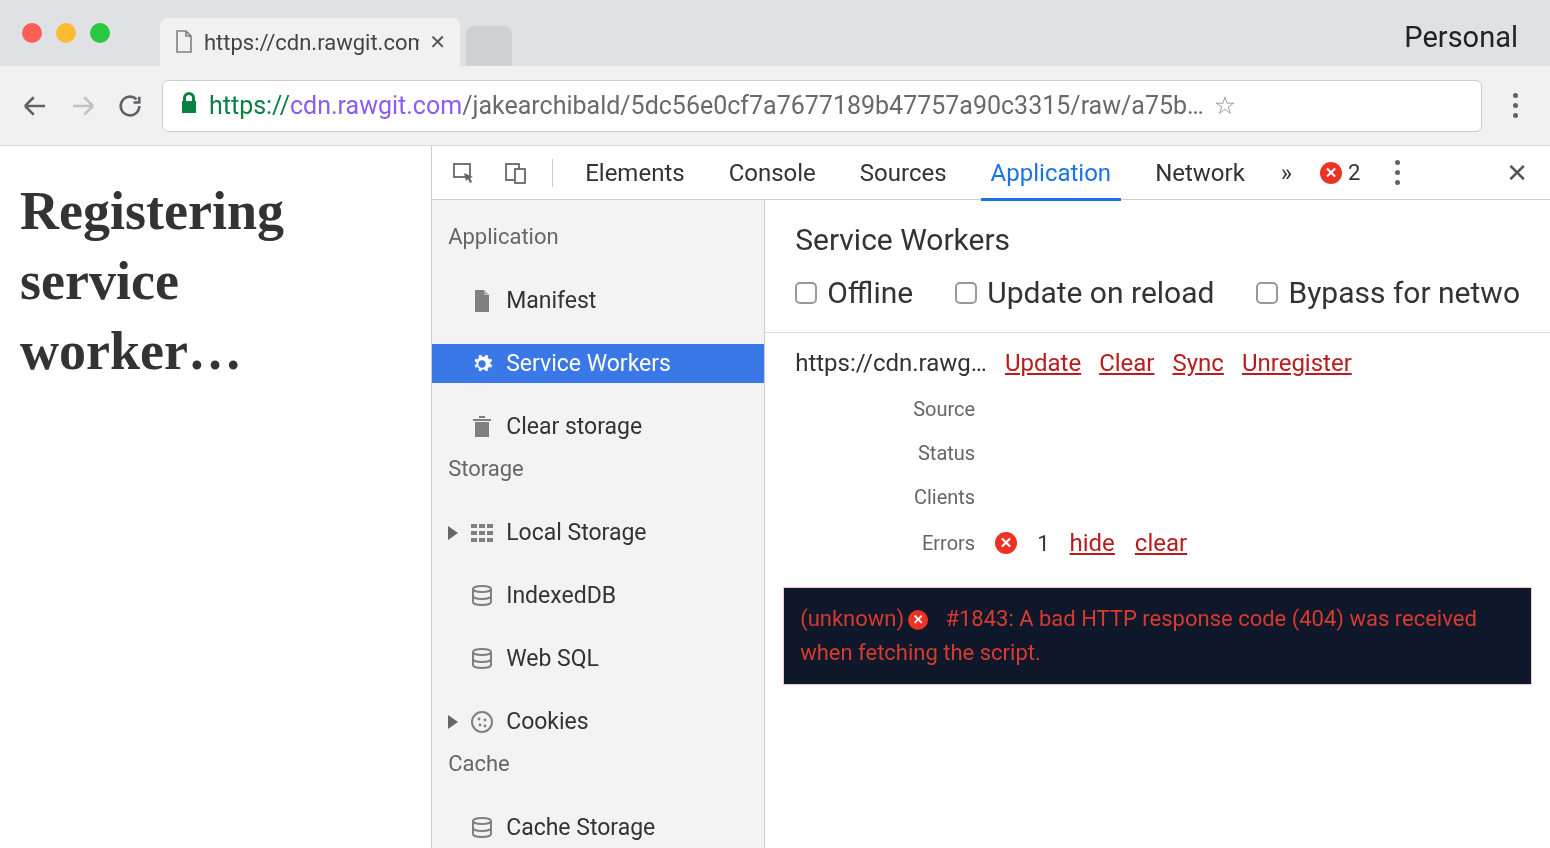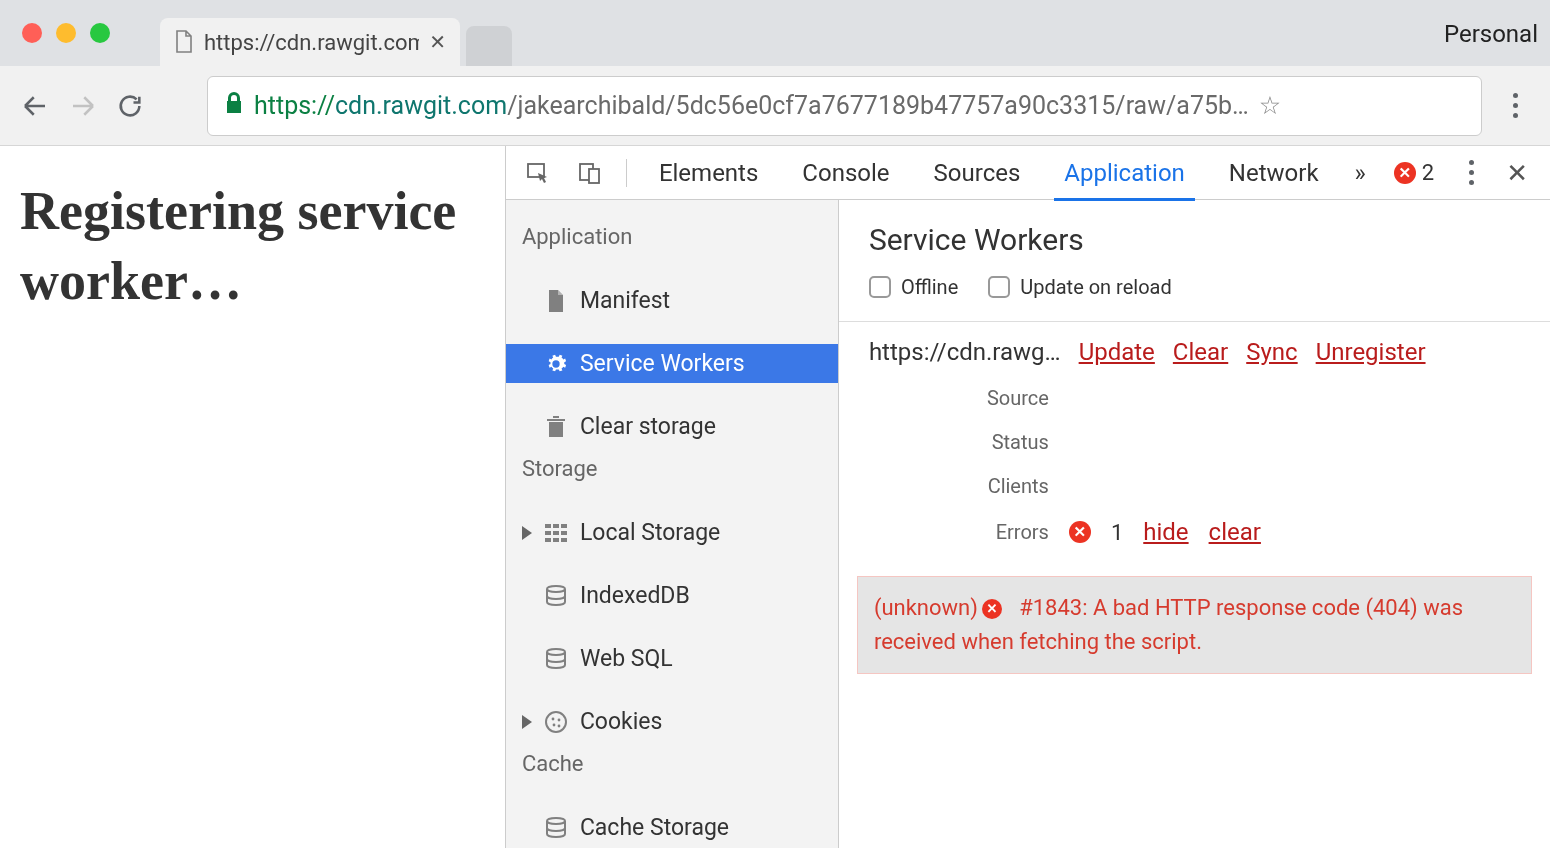--- a/index.html
+++ b/index.html
@@ -7,27 +7,27 @@
 .chrome-top { height:66px; background:#dfe1e4; position:relative; display:flex; align-items:center; }
 .traffic { display:flex; gap:14px; margin-left:22px; }
 .dot { width:20px; height:20px; border-radius:50%; }
 .red{background:#ff5f57;} .yellow{background:#febc2e;} .green{background:#28c840;}
 .tabs-row { display:flex; align-items:flex-end; margin-left:50px; height:100%; }
 .tab { width:300px; height:48px; background:#f1f1f1; border-top-left-radius:8px; border-top-right-radius:8px; display:flex; align-items:center; padding:0 14px; gap:10px; position:relative; }
 .tab svg{flex:none;}
 .tab-title { flex:1; color:#444; font-size:22px; white-space:nowrap; overflow:hidden; text-overflow:clip; }
 .tab-close { font-size:20px; color:#555; }
 .ghost-tab { width:46px; height:40px; background:#cfd1d4; border-top-left-radius:8px; border-top-right-radius:8px; margin-left:6px; }
-.personal { position:absolute; right:12px; top:20px; font-size:24px; color:#222; }
+.personal { position:absolute; right:32px; top:20px; font-size:29px; color:#222; }
 .toolbar { height:80px; background:#f1f1f1; border-bottom:1px solid #d6d6d6; display:flex; align-items:center; padding:0 20px; gap:18px; }
 .nav-icon { color:#5f6368; display:flex; align-items:center; cursor:pointer; }
 .disabled{color:#b8b8b8;}
-.url-bar { flex:1; height:60px; background:#fff; border:1px solid #ccc; border-radius:6px; display:flex; align-items:center; padding:0 16px; font-size:25px; overflow:hidden;margin-left:45px; }
+.url-bar { flex:1; height:52px; background:#fff; border:1px solid #ccc; border-radius:6px; display:flex; align-items:center; padding:0 16px; font-size:25px; overflow:hidden; }
 .lock { color:#0b8043; margin-right:10px; }
-.url-host { color:#0f766e; }
+.url-host { color:#8b5cf6; }
 .url-scheme { color:#0b8043; }
 .url-rest { color:#6a6a6a; white-space:nowrap; overflow:hidden; text-overflow:ellipsis; }
 .star{color:#888;margin-left:10px;}
 .kebab { width:30px; display:flex; flex-direction:column; gap:5px; align-items:center; }
 .kebab span{width:5px;height:5px;background:#5f6368;border-radius:50%;}
 .content { display:flex; height:702px; }
 .page-side { width:525px; padding:30px 20px; }
 .page-h1 { font-family:Liberation Serif, serif; font-size:54px; font-weight:bold; line-height:1.3; }
 .devtools { flex:1; display:flex; flex-direction:column; border-left:1px solid #ccc; }
 .dt-tabs { height:54px; border-bottom:1px solid #ccc; display:flex; align-items:center; padding:0 10px; gap:8px; }
@@ -44,30 +44,30 @@
 .dt-sidebar { width:333px; background:#f3f3f3; border-right:1px solid #ccc; overflow-y:auto; padding:14px 0; }
 .sb-header { color:#666; font-size:22px; padding:10px 16px 8px; }
 .sb-item { display:flex; align-items:center; gap:12px; padding:6px 12px 6px 38px; font-size:23px; color:#333; cursor:pointer;margin-top:24px; }
 .sb-item.selected { background:#3b78e7; color:#fff; }
 .sb-item.selected .sb-icon { color:#fff; }
 .sb-icon { width:24px; color:#808080; display:flex; justify-content:center; }
 .sb-icon svg{display:block;}
 .tri { width:0; height:0; border-top:7px solid transparent; border-bottom:7px solid transparent; border-left:10px solid #666; margin-left:-22px; flex:none; }
 .dt-main { flex:1; display:flex; flex-direction:column; overflow:hidden; }
 .sw-title { font-size:30px; color:#333; padding:22px 30px 18px; }
-.sw-checks { display:flex; gap:30px; padding:0 30px 22px; border-bottom:1px solid #ddd; font-size:20px; color:#333; overflow:hidden; white-space:nowrap; }
+.sw-checks { display:flex; gap:42px; padding:0 30px 22px; border-bottom:1px solid #ddd; font-size:30px; color:#333; overflow:hidden; white-space:nowrap; }
 .chk { display:flex; align-items:center; gap:10px; }
 .chk-box { width:22px; height:22px; border:2px solid #999; border-radius:5px; flex:none;}
 .sw-row { display:flex; align-items:center; gap:18px; padding:16px 30px 10px; }
 .sw-origin { font-weight:normal; font-size:24px; white-space:nowrap; overflow:hidden; text-overflow:ellipsis; max-width:230px; }
 .sw-link { color:#b91c1c; text-decoration:underline; font-size:24px; cursor:pointer;text-align:center; }
 .kv-row { display:flex; padding:10px 30px; align-items:center; }
 .kv-label { width:200px; text-align:right; color:#666; font-size:20px; padding-right:20px; }
 .kv-val { display:flex; gap:20px; align-items:center; }
-.err-box { margin:20px 18px 18px; border:1px solid #f5c6c2; background:#e5e5e5; padding:14px 16px; font-family:Menlo,Consolas,monospace; font-size:22px; color:#d63b2e; line-height:1.55; }
+.err-box { margin:20px 18px 18px; border:1px solid #f5c6c2; background:#0f172a; padding:14px 16px; font-family:Menlo,Consolas,monospace; font-size:22px; color:#d63b2e; line-height:1.55; }
 .err-box .err-circle{display:inline-flex;vertical-align:middle;margin:0 4px;width:20px;height:20px;font-size:13px;}
 </style>
 </head>
 <body>
 
 <div class="chrome-top">
   <div class="traffic">
     <div class="dot red"></div>
     <div class="dot yellow"></div>
     <div class="dot green"></div>
@@ -247,20 +247,24 @@
         <div class="sw-title">Service Workers</div>
         <div class="sw-checks">
           <label class="chk">
               <span class="chk-box"></span>
               <span>Offline</span>
             </label>
           <label class="chk">
               <span class="chk-box"></span>
               <span>Update on reload</span>
             </label>
+          <label class="chk">
+              <span class="chk-box"></span>
+              <span>Bypass for netwo</span>
+            </label>
         </div>
         <div class="sw-row">
           <span class="sw-origin">https://cdn.rawg…</span>
           <span class="sw-link">Update</span>
           <span class="sw-link">Clear</span>
           <span class="sw-link">Sync</span>
           <span class="sw-link">Unregister</span>
         </div>
         <div class="kv-row">
             <span class="kv-label">Source</span>

